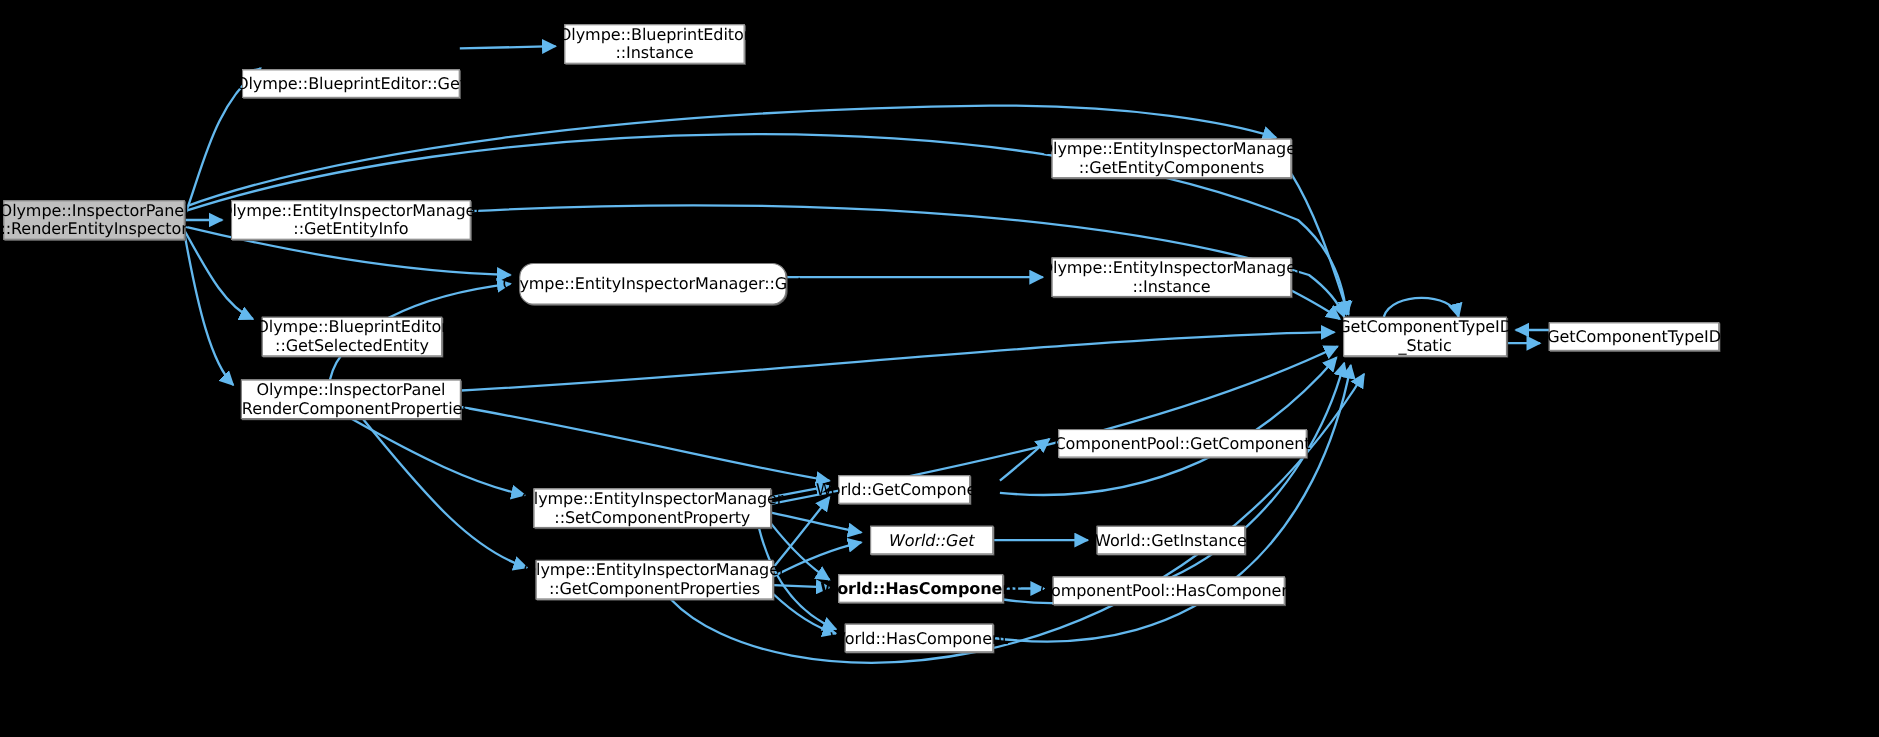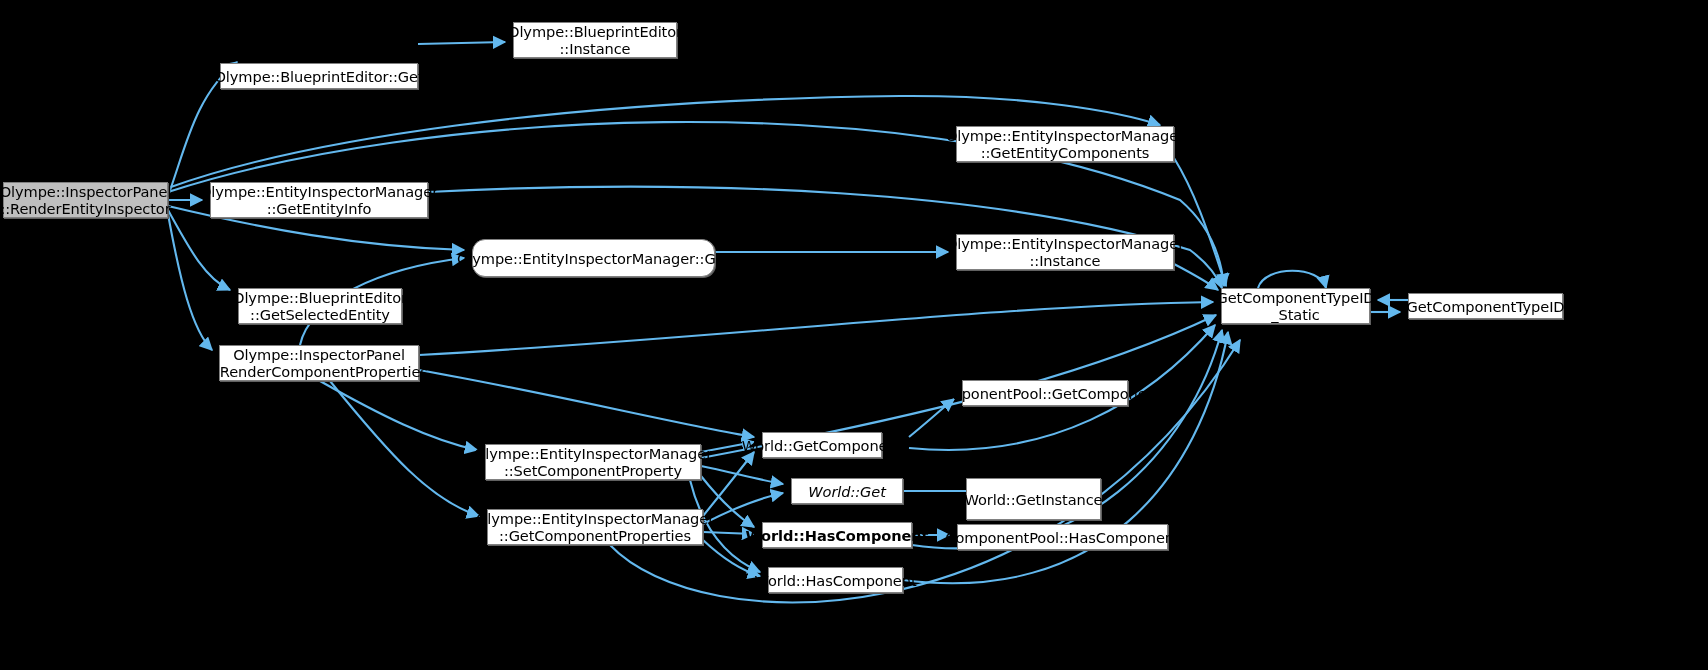--- a/index.html
+++ b/index.html
@@ -111,26 +111,26 @@
       <div class="node" style="left: 472px; top: 239px; width: 243px; height: 38px; border-radius: 13px;">Olympe::EntityInspectorManager::Get</div>
       <div class="node" style="left: 956px; top: 234px; width: 218px; height: 36px;">Olympe::EntityInspectorManager
 ::Instance</div>
       <div class="node" style="left: 1221px; top: 288px; width: 149px; height: 36px;">GetComponentTypeID
 _Static</div>
       <div class="node" style="left: 1408px; top: 293px; width: 155px; height: 26px;">GetComponentTypeID</div>
       <div class="node" style="left: 238px; top: 288px; width: 164px; height: 36px;">Olympe::BlueprintEditor
 ::GetSelectedEntity</div>
       <div class="node" style="left: 219px; top: 345px; width: 200px; height: 36px;">Olympe::InspectorPanel
 ::RenderComponentProperties</div>
-      <div class="node" style="left: 962px; top: 380px; width: 166px; height: 26px;">ComponentPool::GetComponent</div>
+      <div class="node" style="left: 962px; top: 390px; width: 226px; height: 26px;">ComponentPool::GetComponent</div>
       <div class="node" style="left: 762px; top: 432px; width: 120px; height: 26px;">World::GetComponent</div>
       <div class="node" style="left: 485px; top: 444px; width: 216px; height: 36px;">Olympe::EntityInspectorManager
 ::SetComponentProperty</div>
       <div class="node" style="left: 791px; top: 478px; width: 112px; height: 26px; font-style: italic;">World::Get</div>
-      <div class="node" style="left: 966px; top: 478px; width: 135px; height: 42px;">World::GetInstance</div>
+      <div class="node" style="left: 997px; top: 478px; width: 135px; height: 26px;">World::GetInstance</div>
       <div class="node" style="left: 487px; top: 509px; width: 216px; height: 36px;">Olympe::EntityInspectorManager
 ::GetComponentProperties</div>
       <div class="node" style="left: 762px; top: 522px; width: 150px; height: 26px; font-weight: bold;">World::HasComponent</div>
       <div class="node" style="left: 957px; top: 524px; width: 211px; height: 26px;">ComponentPool::HasComponent</div>
       <div class="node" style="left: 768px; top: 567px; width: 135px; height: 26px;">World::HasComponent</div>
     </div>
 
 </div>
 
 </body></html>

